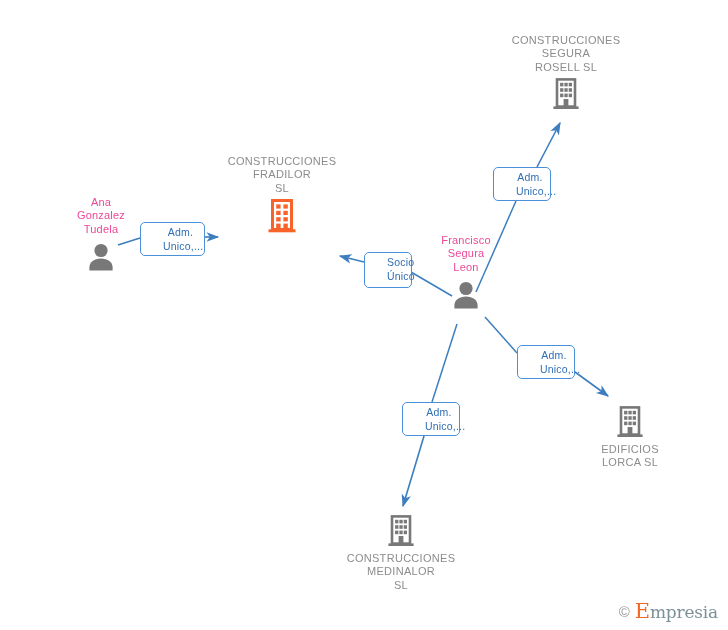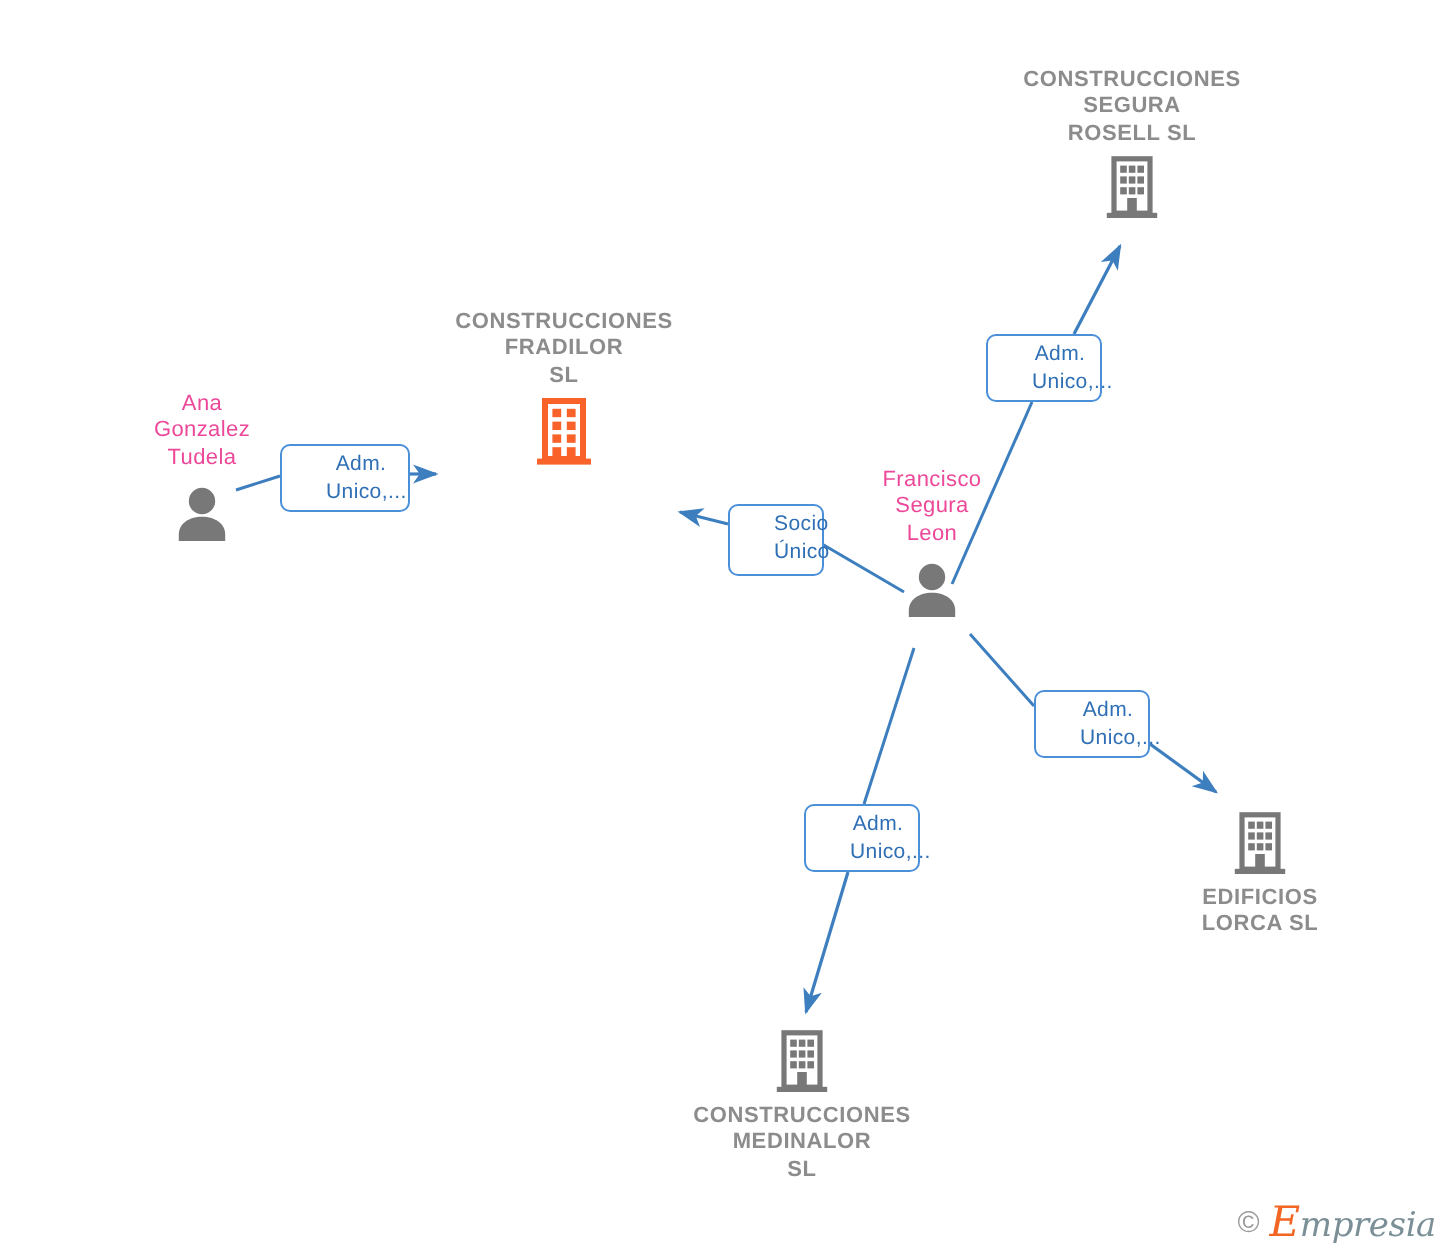--- a/index.html
+++ b/index.html
@@ -34,21 +34,21 @@
     margin-left: -75px;
     text-align: center;
     line-height: 1.22;
   }
   .node-label {
     display: block;
     white-space: pre-line;
   }
   .node-company .node-label {
     font-size: 11px;
-    font-weight: bold;
+    font-weight: normal;
     color: #8c8c8c;
     letter-spacing: 0.3px;
   }
   .node-person .node-label {
     font-size: 11px;
     color: #ec4899;
     letter-spacing: 0.2px;
   }
   .node-icon {
     display: block;
@@ -82,21 +82,20 @@
     align-items: center;
     gap: 5px;
     user-select: none;
   }
   #watermark .copy {
     font-size: 15px;
     color: #9a9a9a;
   }
   #watermark .brand {
     font-family: "DejaVu Serif", serif;
-    font-style: italic;
     font-size: 17px;
     color: #7b8f96;
     letter-spacing: -0.2px;
   }
   #watermark .brand .cap {
     color: #f26522;
     font-size: 21px;
   }
 </style>
 </head>

